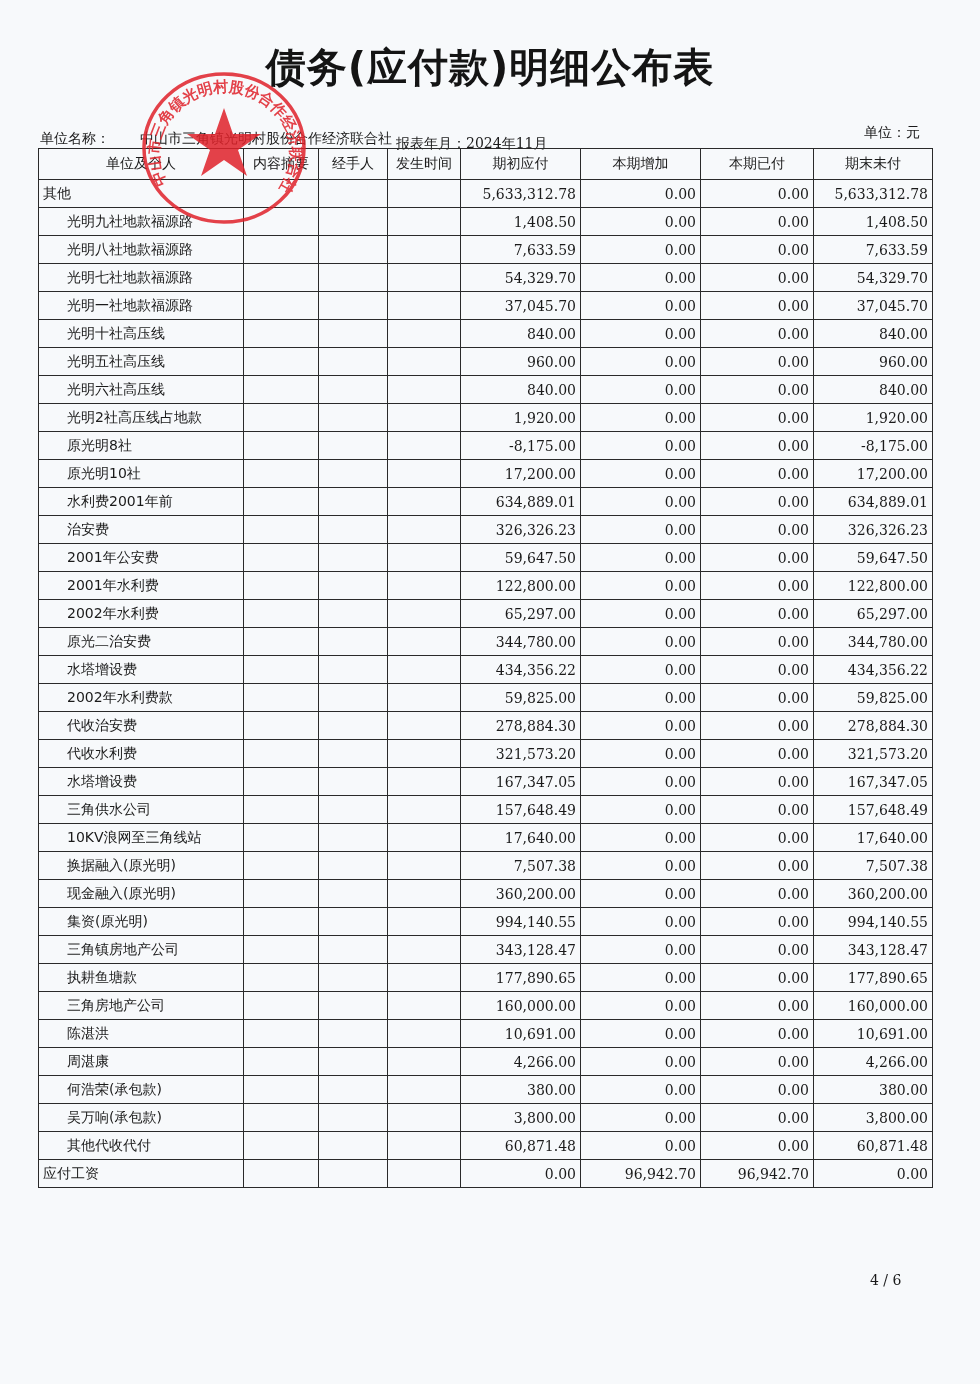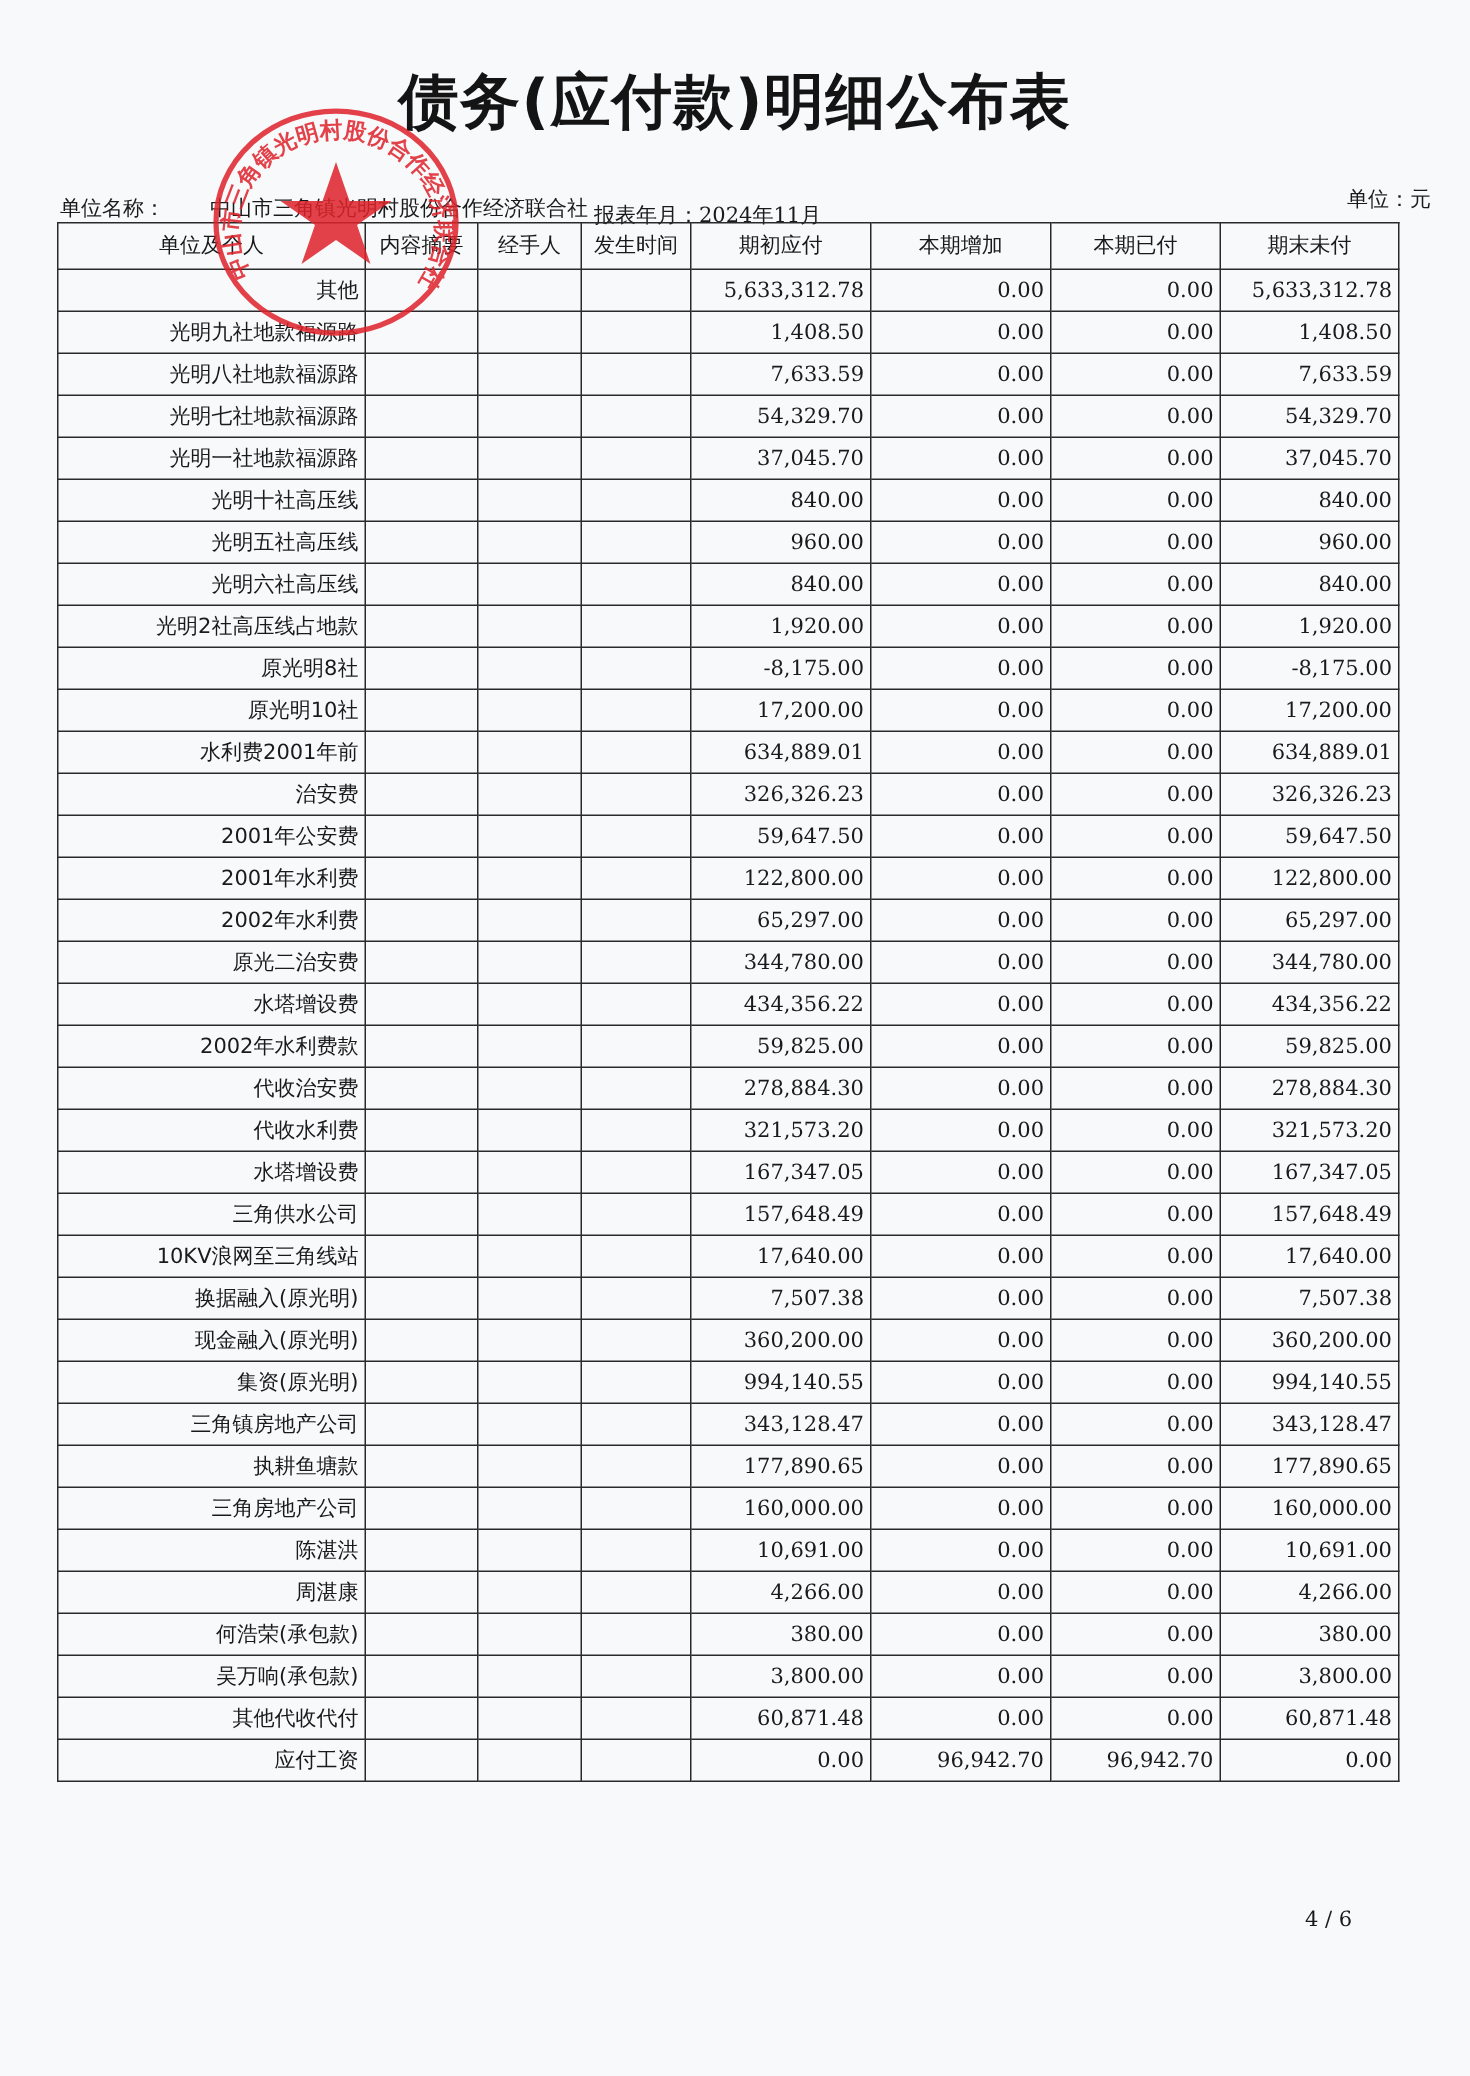--- a/index.html
+++ b/index.html
@@ -23,21 +23,21 @@
     font-size: 14px;
     margin-top: 35px;
   }
   .org-label {
     position: absolute; left: 40px; top: 130px; font-size: 14px; text-align: right;
   }
   .org-name {
     position: absolute; left: 140px; top: 130px; font-size: 14px;
   }
   .unit {
-    position: absolute; left: 898px; top: 124px; font-size: 14px;
+    position: absolute; left: 864px; top: 124px; font-size: 14px;
   }
   table.ledger {
     position: absolute; left: 38px; top: 148px;
     border-collapse: collapse;
     table-layout: fixed;
     width: 894px;
     font-size: 14px;
   }
   table.ledger th, table.ledger td {
     border: 1.3px solid #2a2a2a;
@@ -46,21 +46,21 @@
     overflow: hidden;
     white-space: nowrap;
   }
   table.ledger th {
     height: 30px;
     font-weight: normal;
     text-align: center;
     font-family: "DejaVu Sans", "Liberation Sans", sans-serif;
     font-size: 14px;
   }
-  td.name { font-family: "DejaVu Sans", "Liberation Sans", sans-serif; text-align: right; }
+  td.name { font-family: "DejaVu Sans", "Liberation Sans", sans-serif; text-align: left; }
   td.name.child { padding-left: 28px; }
   td.num { text-align: right; font-family: "DejaVu Serif", "Liberation Serif", serif; }
   .seal {
     position: absolute; left: 140px; top: 70px;
     width: 168px; height: 156px;
     pointer-events: none;
     opacity: 0.85;
   }
   .page-num {
     position: absolute; left: 870px; top: 1272px; font-size: 14px;

